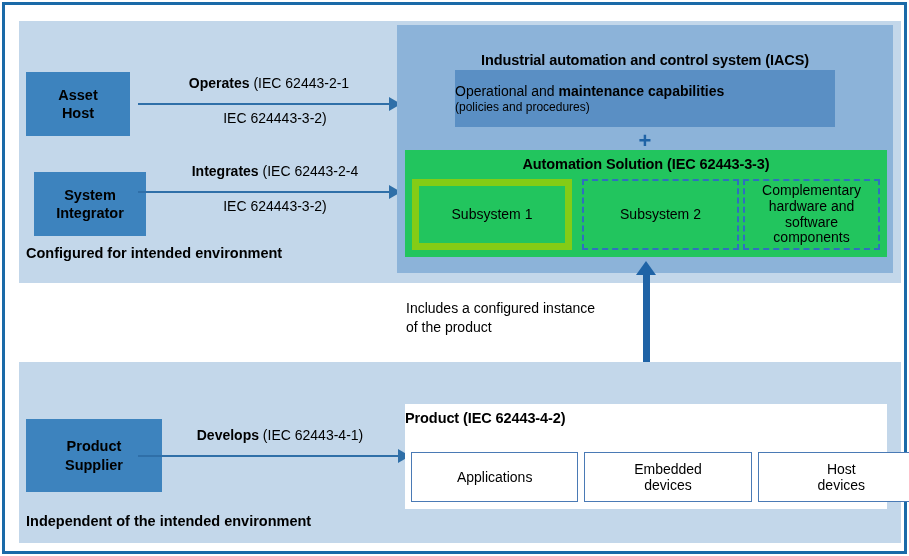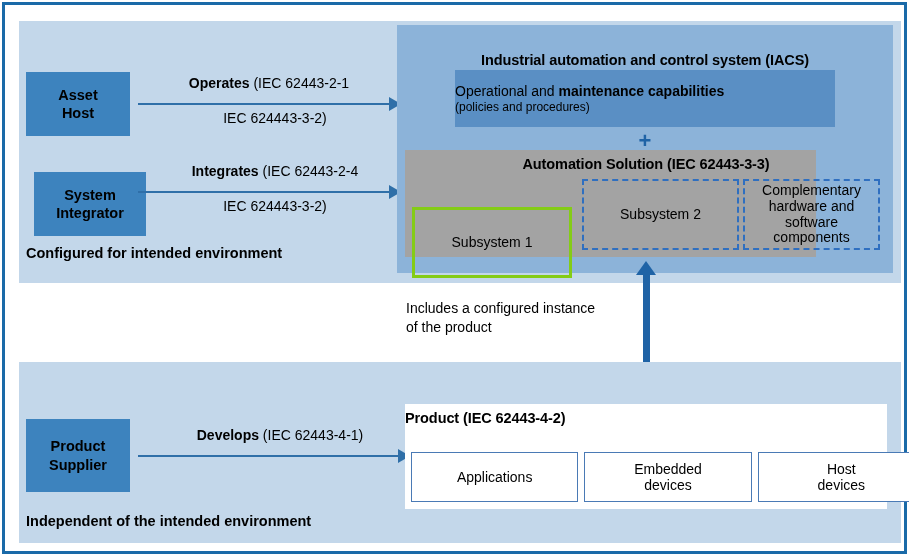--- a/index.html
+++ b/index.html
@@ -75,22 +75,22 @@
     font-size: 22px;
     font-weight: bold;
     color: #1f63a6;
     line-height: 20px;
   }
 
   
   #autosol-box {
     position: absolute;
     left: 400px; top: 145px;
-    width: 411px; height: 107px;
-    background: #a3a3a3;
+    width: 482px; height: 107px;
+    background: #22c55e;
     box-sizing: border-box;
   }
   #autosol-title {
     position: absolute;
     left: 0; top: 6px; width: 482px;
     text-align: center;
     font-size: 14.5px;
     font-weight: bold;
     color: #000;
     letter-spacing: -0.1px;
@@ -106,21 +106,21 @@
     height: 71px;
     display: flex;
     align-items: center;
     justify-content: center;
     text-align: center;
     font-size: 14px;
     color: #000;
     box-sizing: border-box;
     line-height: 1.12;
   }
-  .subsys.solid  { border: 3px solid #84cc16; margin-top: 28px; }
+  .subsys.solid  { border: 7px solid #84cc16; }
   .subsys.dashed { border: 2px dashed #2f6fc0; }
   #subsys-1 { width: 160px; margin-right: 10px; }
   #subsys-2 { width: 157px; margin-right: 4px; }
   #subsys-3 { width: 137px; }
 
   
   .actor {
     position: absolute;
     background: #3d83be;
     display: flex;
@@ -128,21 +128,21 @@
     justify-content: center;
     text-align: center;
     font-size: 14.5px;
     font-weight: bold;
     color: #000;
     line-height: 1.25;
     box-sizing: border-box;
   }
   #actor-asset-owner      { left: 21px; top: 67px;  width: 104px; height: 64px; }
   #actor-system-integrator{ left: 29px; top: 155px; width: 112px; height: 64px; margin-top: 12px; }
-  #actor-product-supplier { left: 21px; top: 414px; width: 104px; height: 73px; }
+  #actor-product-supplier { left: 21px; top: 414px; width: 136px; height: 73px; }
 
   
   .h-arrow { position: absolute; height: 14px; }
   .h-arrow .shaft {
     position: absolute;
     left: 0; top: 6px; height: 2px;
     background: #2f6fa8;
   }
   .h-arrow .head {
     position: absolute;

